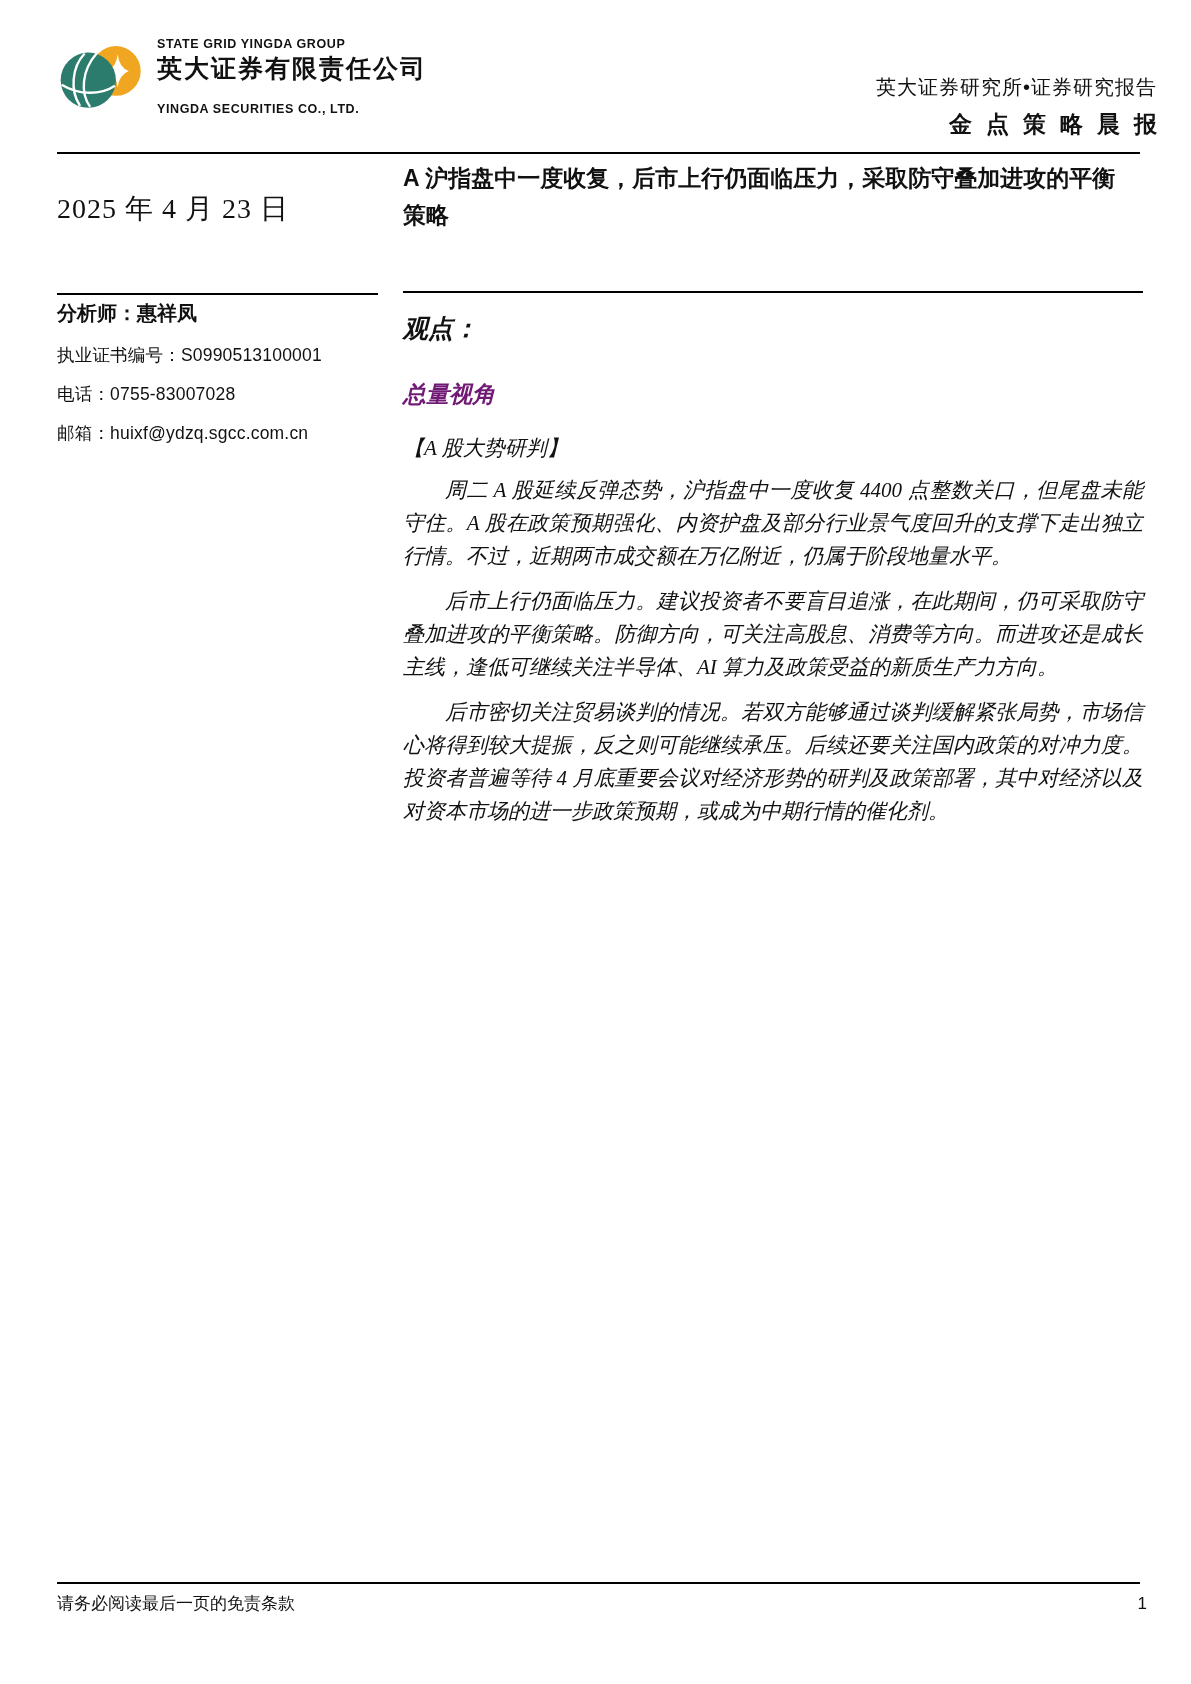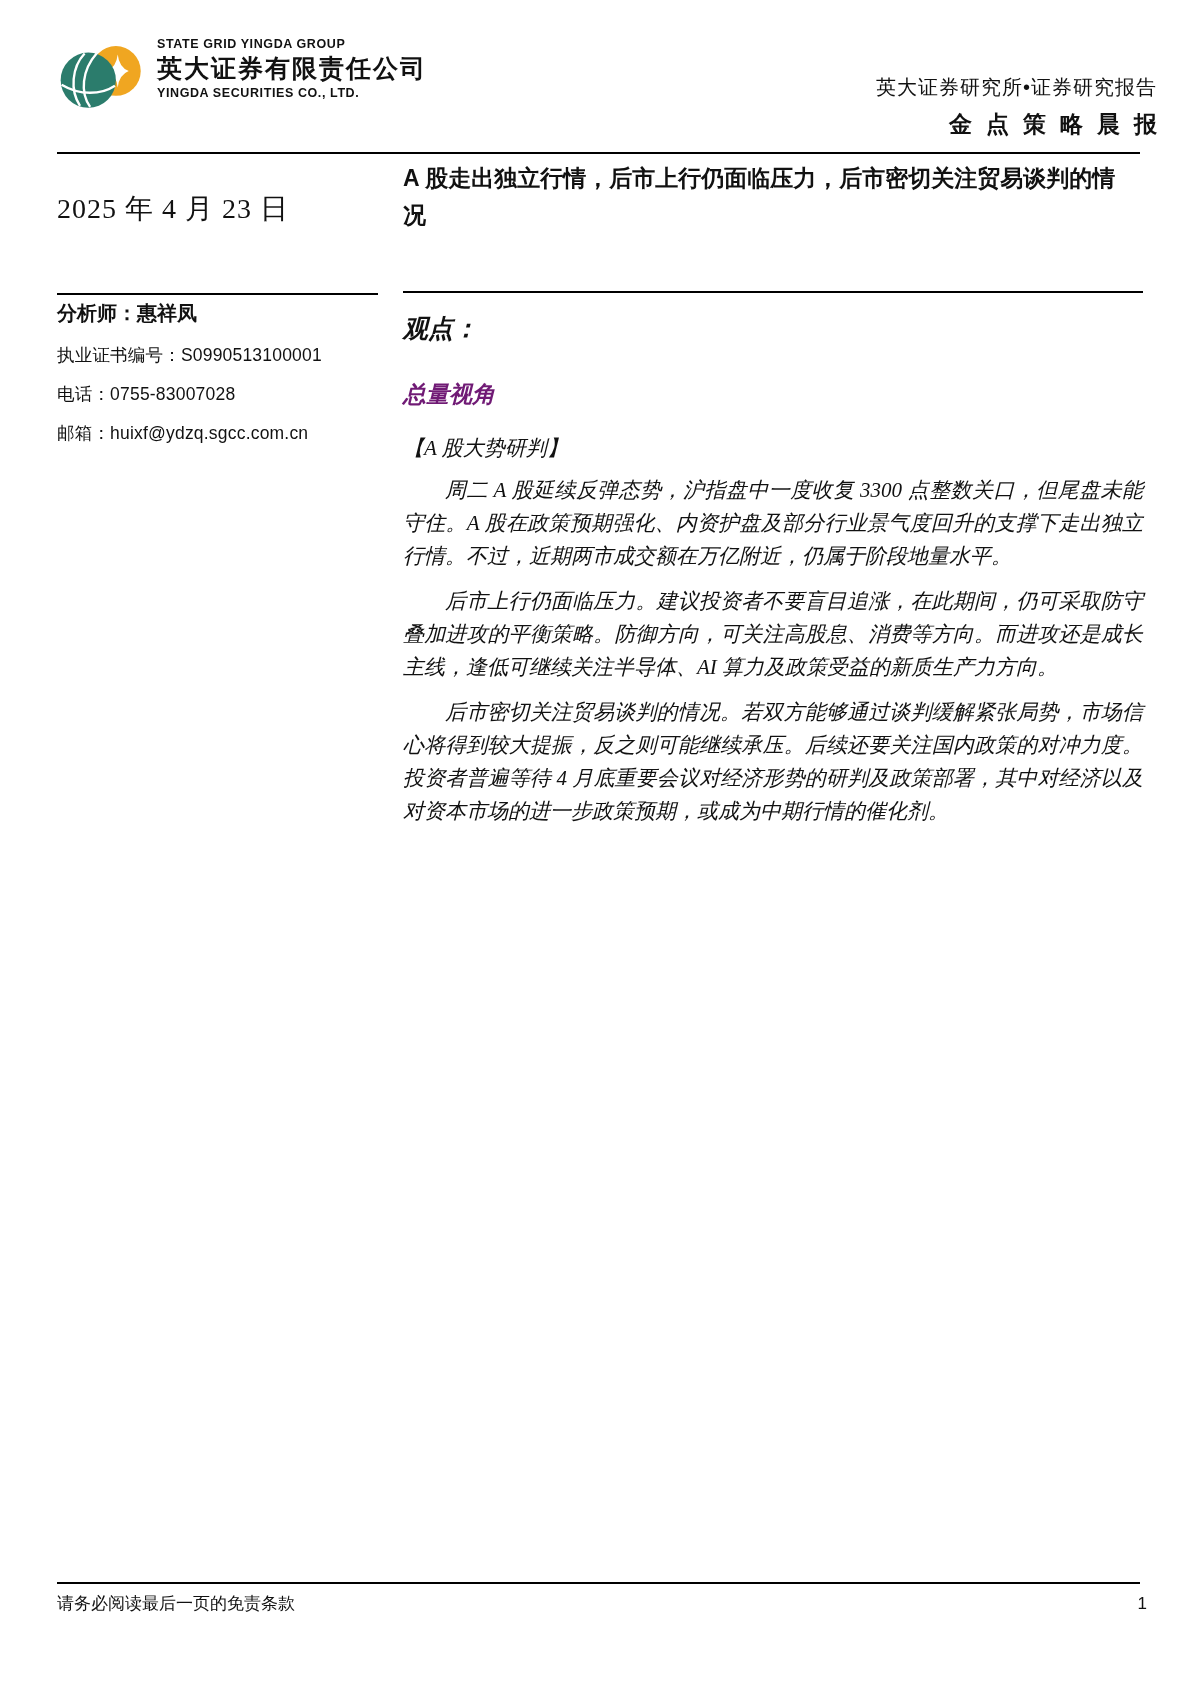--- a/index.html
+++ b/index.html
@@ -12,21 +12,21 @@
     color:#111;
     overflow:hidden;
   }
   
   .logo-row{position:absolute;left:57px;top:38px;display:flex;align-items:flex-start;}
   .logo-mark{width:92px;height:88px;flex:0 0 auto;}
   .logo-text{margin-left:8px;line-height:1;}
   .logo-cn-group{font-size:31px;font-weight:bold;letter-spacing:2px;margin-top:6px;}
   .logo-en-group{font-size:12.5px;font-weight:bold;letter-spacing:0.6px;}
   .logo-cn-co{font-size:25px;font-weight:bold;letter-spacing:2px;margin-top:5px;}
-  .logo-en-co{font-size:12.5px;font-weight:bold;letter-spacing:0.6px;margin-top:6px;}
+  .logo-en-co{font-size:12.5px;font-weight:bold;letter-spacing:0.6px;margin-top:22px;}
   .hdr-right{position:absolute;right:34px;top:74px;text-align:right;}
   .institute-line{font-size:20px;letter-spacing:1px;}
   .report-series{font-size:23px;font-weight:bold;letter-spacing:14px;margin-right:-14px;margin-top:8px;}
   
   .rule{position:absolute;background:#000;height:2px;}
   .rule-top{top:152px;left:57px;right:51px;}
   .rule-left{top:293px;left:57px;width:321px;}
   .rule-right{top:291px;left:403px;right:48px;}
   .rule-bottom{top:1582px;left:57px;right:51px;}
   
@@ -80,34 +80,34 @@
     <div class="institute-line">英大证券研究所•证券研究报告</div>
     <div class="report-series">金点策略晨报</div>
   </div>
 
   <div class="rule rule-top"></div>
   <div class="rule rule-left"></div>
   <div class="rule rule-right"></div>
   <div class="rule rule-bottom"></div>
 
   <div class="date">2025 年 4 月 23 日</div>
-  <div class="title">A 股走出独立行情，后市上行仍面临压力，后市密切关注贸易谈判的情况</div>
+  <div class="title">A 沪指盘中一度收复，后市上行仍面临压力，采取防守叠加进攻的平衡策略</div>
 
   <div class="analyst">
     <div class="analyst-heading">分析师：惠祥凤</div>
     <div class="analyst-row">执业证书编号：S0990513100001</div>
     <div class="analyst-row">电话：0755-83007028</div>
     <div class="analyst-row">邮箱：huixf@ydzq.sgcc.com.cn</div>
   </div>
 
   <div class="main">
     <div class="section-heading">观点：</div>
     <div class="subsection-heading" style="color:#701a75;">总量视角</div>
     <div class="topic-heading">【A 股大势研判】</div>
-    <p class="body-par">周二 A 股延续反弹态势，沪指盘中一度收复 3300 点整数关口，但尾盘未能守住。A 股在政策预期强化、内资护盘及部分行业景气度回升的支撑下走出独立行情。不过，近期两市成交额在万亿附近，仍属于阶段地量水平。</p>
+    <p class="body-par">周二 A 股延续反弹态势，沪指盘中一度收复 4400 点整数关口，但尾盘未能守住。A 股在政策预期强化、内资护盘及部分行业景气度回升的支撑下走出独立行情。不过，近期两市成交额在万亿附近，仍属于阶段地量水平。</p>
     <p class="body-par">后市上行仍面临压力。建议投资者不要盲目追涨，在此期间，仍可采取防守叠加进攻的平衡策略。防御方向，可关注高股息、消费等方向。而进攻还是成长主线，逢低可继续关注半导体、AI 算力及政策受益的新质生产力方向。</p>
     <p class="body-par">后市密切关注贸易谈判的情况。若双方能够通过谈判缓解紧张局势，市场信心将得到较大提振，反之则可能继续承压。后续还要关注国内政策的对冲力度。投资者普遍等待 4 月底重要会议对经济形势的研判及政策部署，其中对经济以及对资本市场的进一步政策预期，或成为中期行情的催化剂。</p>
   </div>
 
   <div class="footer-row">
     <span class="disclaimer">请务必阅读最后一页的免责条款</span>
     <span class="page-number">1</span>
   </div>
 
 </div>

